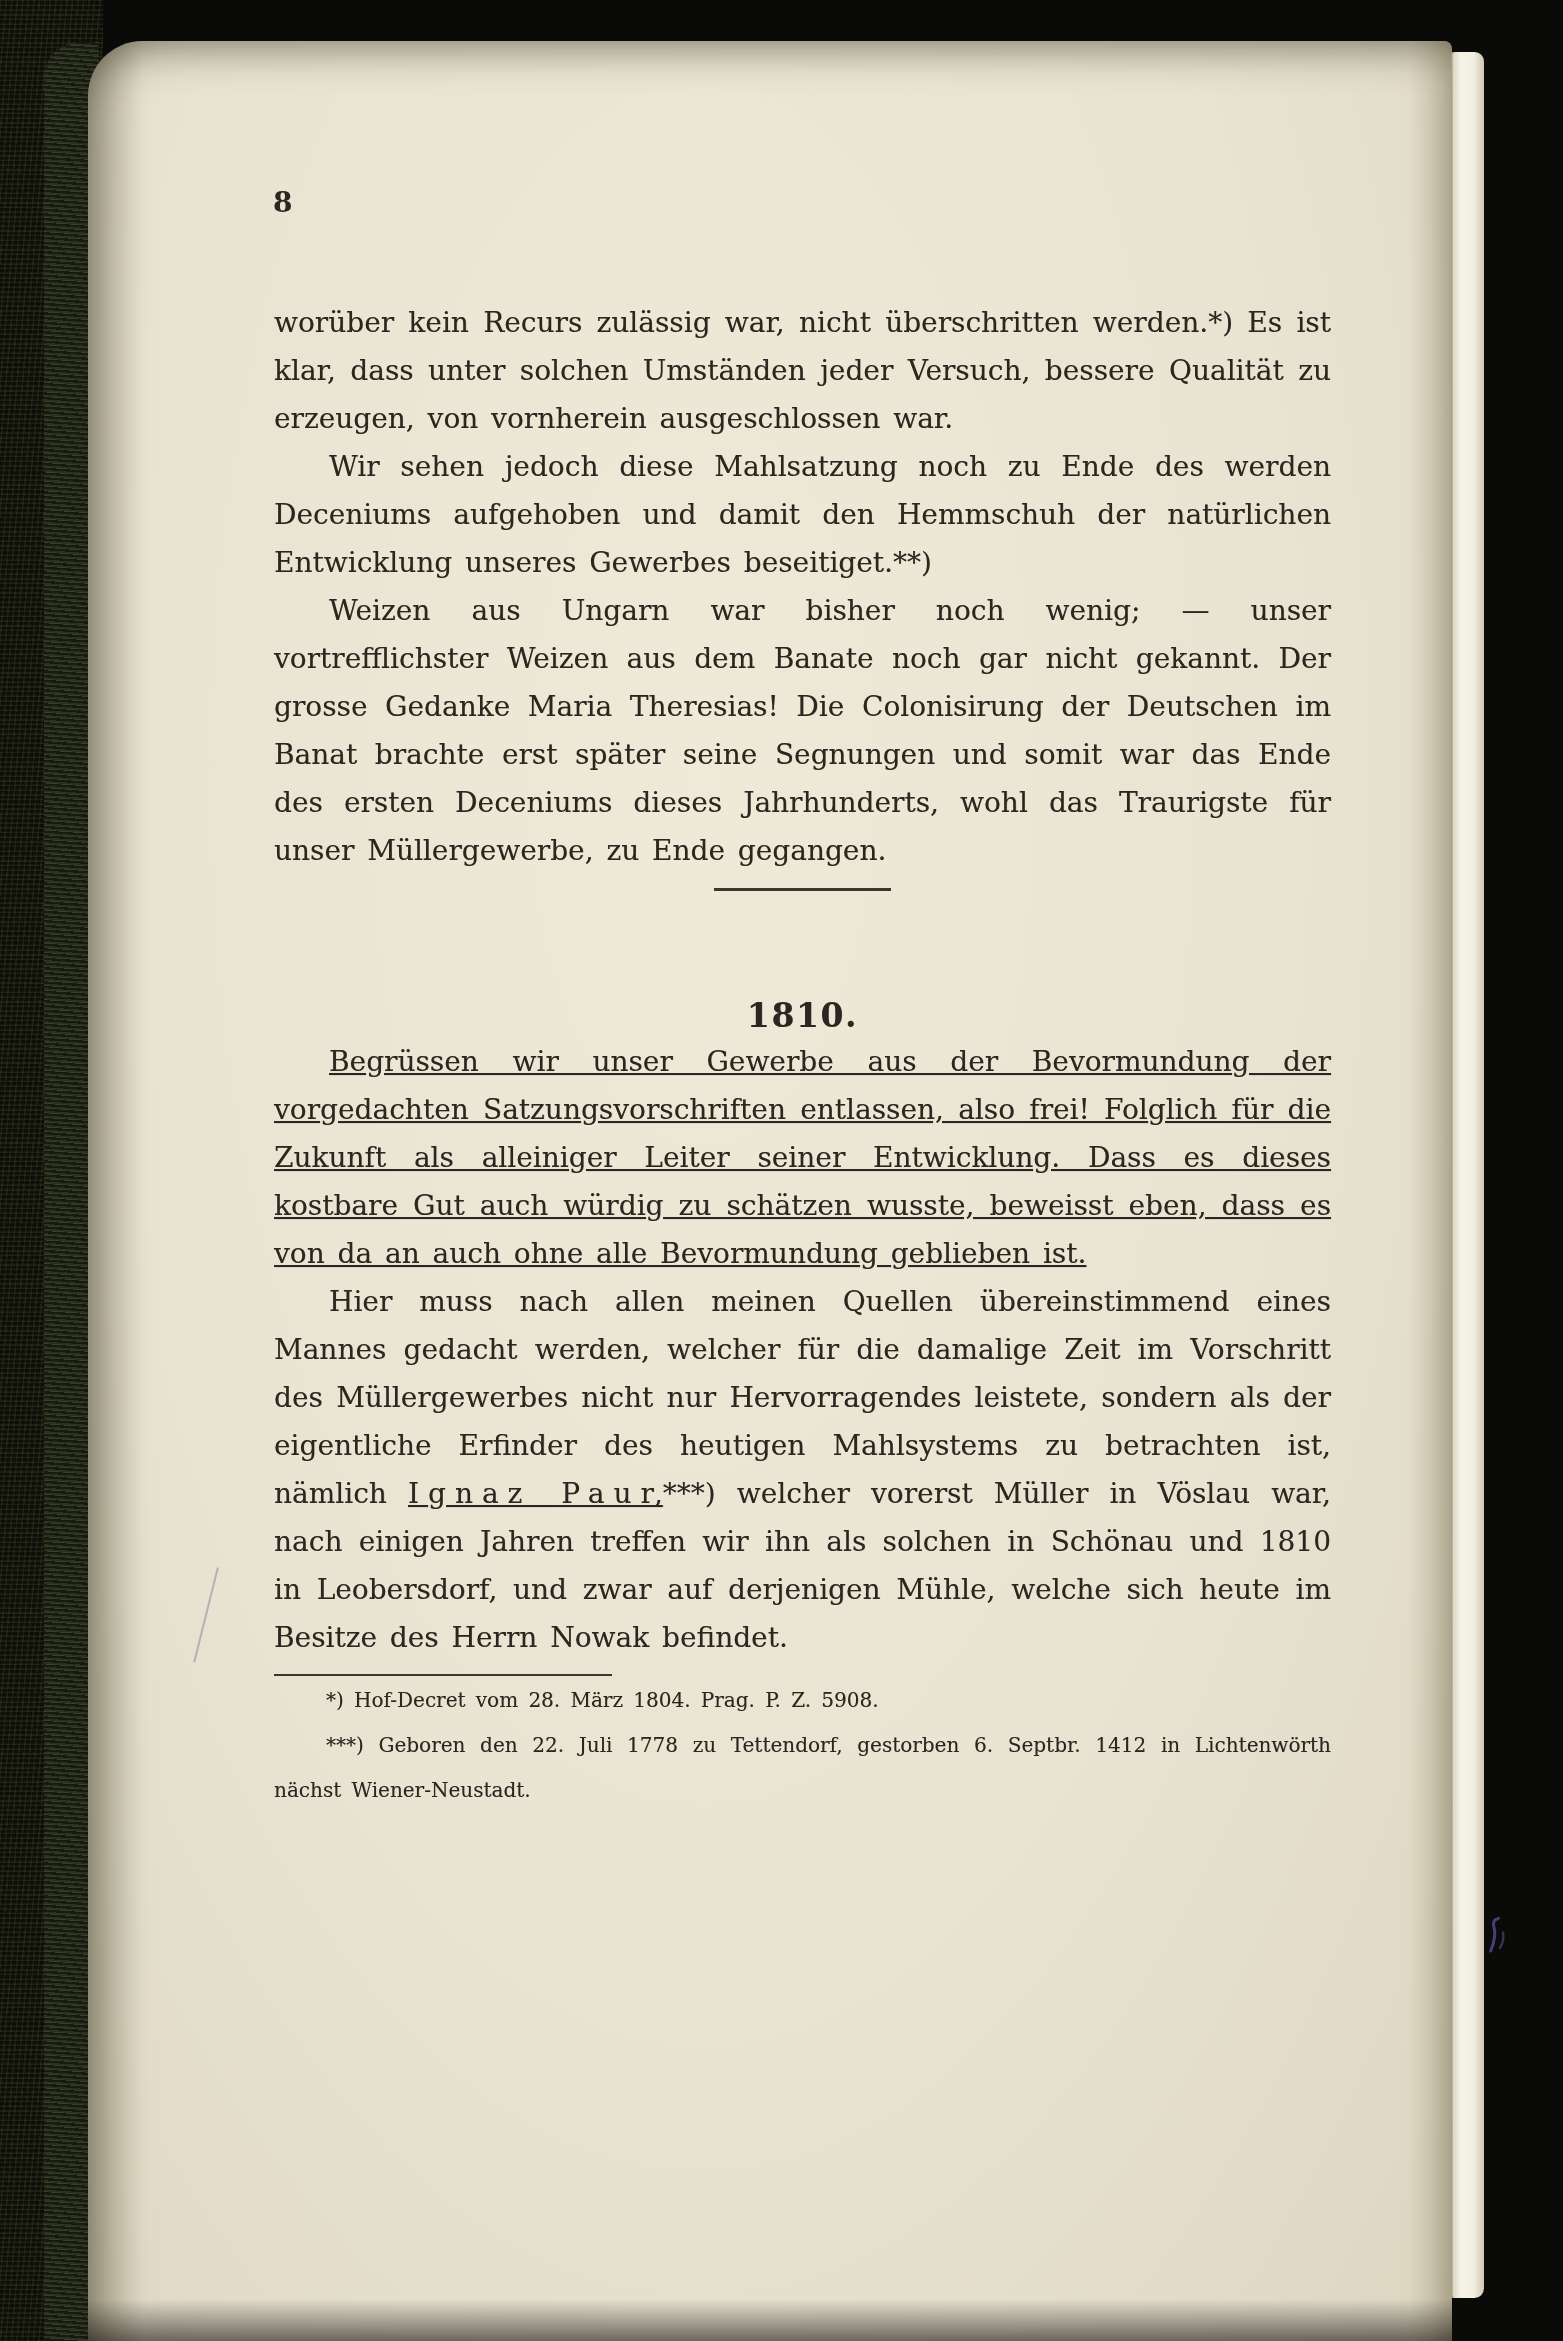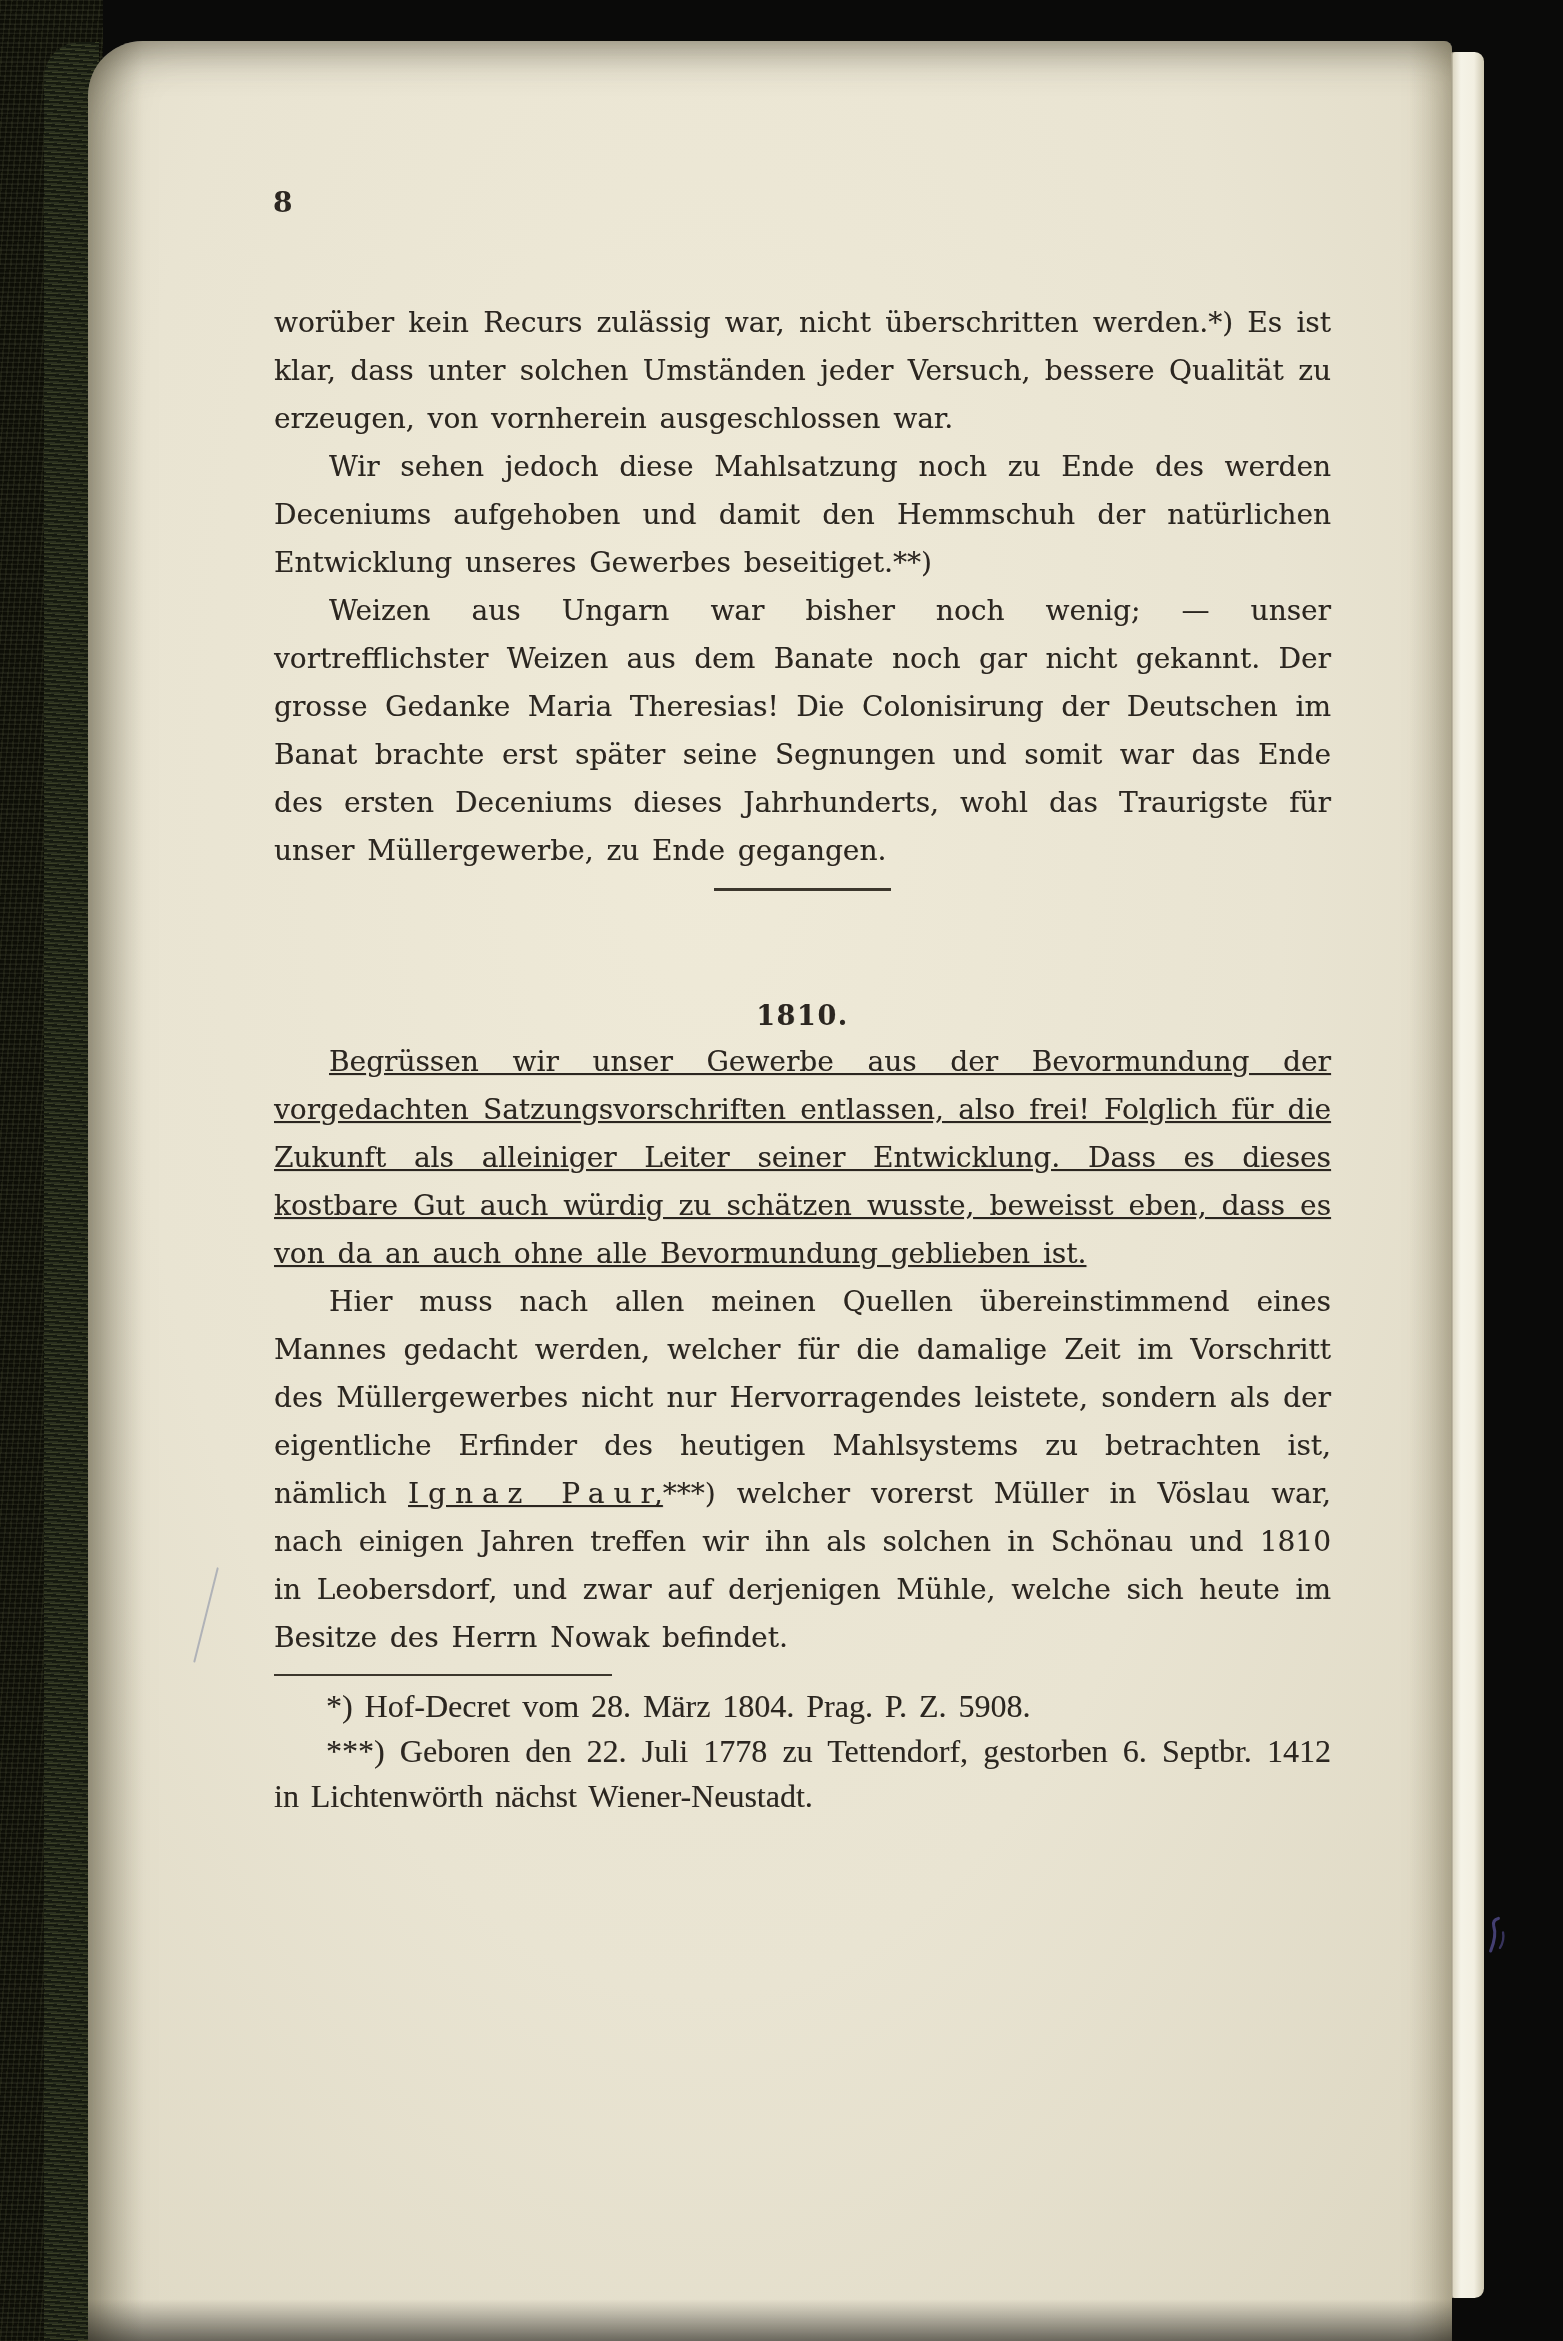--- a/index.html
+++ b/index.html
@@ -66,28 +66,28 @@
   }
   p.para{margin:0;}
   p.para.indent{text-indent:55px;}
   .sperr{letter-spacing:0.32em;margin-right:-0.32em;text-decoration:underline;}
   .divider{
     width:177px;margin:12.5px auto 0 auto;height:0;
     border-top:3.1px solid #3c372d;
   }
   .heading{
     margin:102px 0 0 0;text-align:center;text-indent:0;
-    font-size:27px;line-height:45px;font-weight:bold;letter-spacing:1.6px;
+    font-size:33px;line-height:45px;font-weight:bold;letter-spacing:1.6px;
   }
   .para-after-heading{margin-top:50px;text-decoration:underline;}
   .footnote-rule{
     width:338px;margin:12.5px 0 0 0;height:0;
     border-top:2.3px solid #3c372d;
   }
-  .footnotes{margin-top:8px;font-size:32px;line-height:45px;font-family:Liberation Serif, serif;}
+  .footnotes{margin-top:2px;font-size:20px;line-height:45px;}
   p.footnote{margin:0;text-indent:52px;text-align:justify;}
   
   .pencil-stroke{
     position:absolute;left:117px;top:1525px;width:2.3px;height:98px;
     background:rgba(108,120,152,0.45);transform:rotate(14deg);border-radius:1.6px;
   }
   .ink-mark{position:absolute;left:1486px;top:1912px;}
 </style>
 </head>
 <body>

